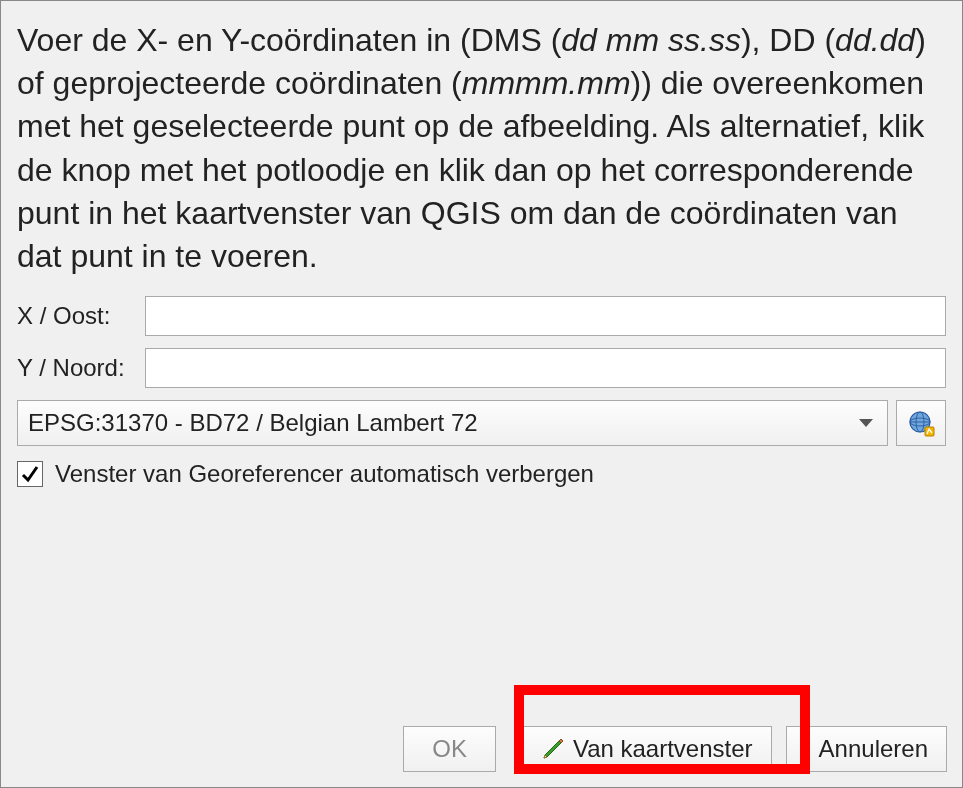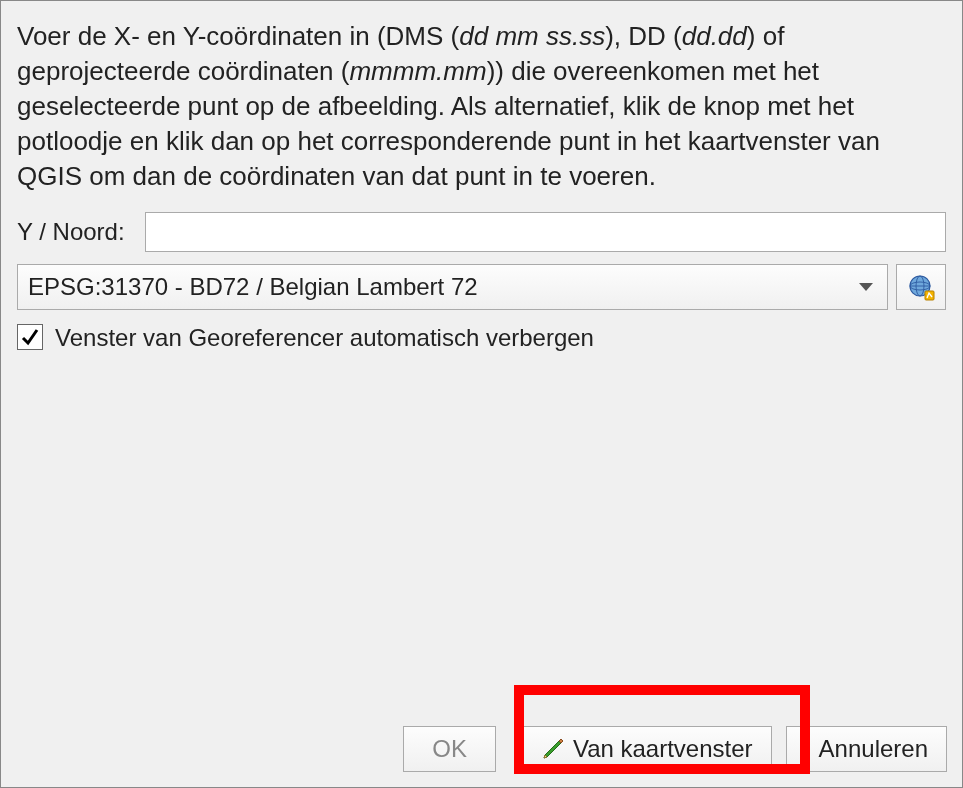--- a/index.html
+++ b/index.html
@@ -54,21 +54,21 @@
       width: 22px;
       height: 22px;
     }
     .content {
       padding: 18px 16px 0 16px;
       flex: 1;
       display: flex;
       flex-direction: column;
     }
     .instructions {
-      font-size: 26px;
+      font-size: 32px;
       color: #222;
       line-height: 1.35;
       margin-bottom: 18px;
     }
     .instructions em.fmt {
       font-style: italic;
     }
     .row {
       display: flex;
       align-items: center;
@@ -123,21 +123,21 @@
       height: 46px;
       border: 1px solid #aaa;
       background: linear-gradient(#fdfdfd, #f0f0f0);
       display: flex;
       align-items: center;
       justify-content: center;
       cursor: pointer;
     }
     .checkbox-row {
       display: flex;
-      align-items: flex-start;
+      align-items: center;
       margin-bottom: 20px;
     }
     .checkbox {
       width: 26px;
       height: 26px;
       border: 1px solid #666;
       background: #fff;
       margin-right: 12px;
       display: flex;
       align-items: center;
@@ -199,20 +199,24 @@
 </head>
 <body>
 
 <div class="window">
 
   <div class="content">
     <p class="instructions">
       <span>Voer de X- en Y-coördinaten in (DMS (</span><em class="fmt">dd mm ss.ss</em><span>), DD (</span><em class="fmt">dd.dd</em><span>) of geprojecteerde coördinaten (</span><em class="fmt">mmmm.mm</em><span>)) die overeenkomen met het geselecteerde punt op de afbeelding. Als alternatief, klik de knop met het potloodje en klik dan op het corresponderende punt in het kaartvenster van QGIS om dan de coördinaten van dat punt in te voeren.</span>
     </p>
 
+    <div class="row">
+      <span class="field-label">X / Oost:</span>
+      <input type="text" class="text-input" value="" style="">
+    </div>
 
     <div class="row">
       <span class="field-label">Y / Noord:</span>
       <input type="text" class="text-input" value="" style="">
     </div>
 
     <div class="crs-row">
       <div class="crs-select">
         <span class="crs-select-text">EPSG:31370 - BD72 / Belgian Lambert 72</span>
         <span class="crs-caret"></span>

